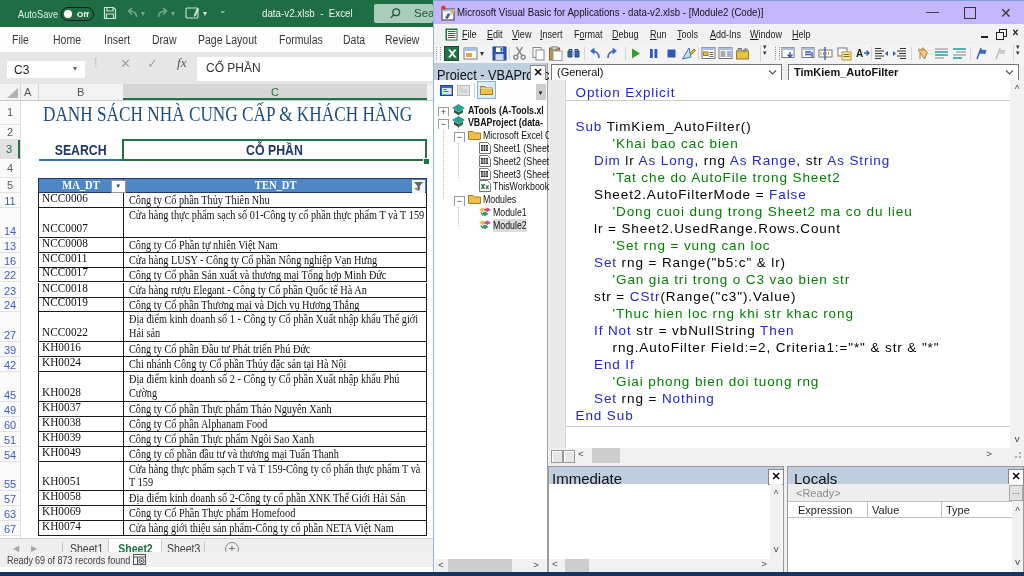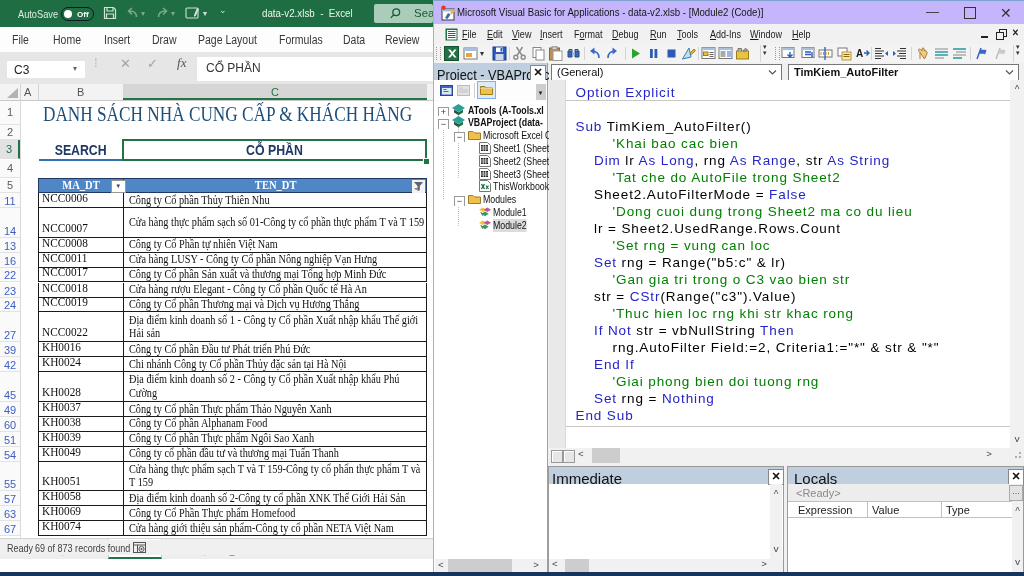--- a/index.html
+++ b/index.html
@@ -8,29 +8,29 @@
 
 #xl-title{left:0;top:0;width:433px;height:27px;background:#1F6E43;color:#dfeee4;}
 #xl-tabs{left:0;top:27px;width:433px;height:25px;background:#fdfdfd;}
 #xl-tabs span{position:absolute;top:6px;font-size:12.5px;color:#383838;transform:scaleX(0.84);transform-origin:0 0;display:inline-block;white-space:nowrap;}
 #xl-formula{left:0;top:52px;width:433px;height:32px;background:#e6e6e6;}
 #xl-colhead{left:0;top:84px;width:433px;height:16px;background:#f3f3f3;border-bottom:1px solid #c9c9c9;}
 #xl-grid{left:0;top:101px;width:433px;height:437px;background:#fff;}
 .gut{position:absolute;left:0;width:20px;border-bottom:1px solid #e2e2e2;text-align:center;font-size:11px;color:#5a5a5a;background:#fafafa;}
 .gutb{color:#3f5dc2;display:flex;align-items:flex-end;justify-content:center;}
 #xl-sheettabs{left:0;top:538px;width:433px;height:20px;background:#eeeeee;border-top:1px solid #d4d4d4;}
-#xl-status{left:0;top:540px;width:433px;height:15px;background:#f0f0f0;font-size:11px;color:#3f3f3f;}
+#xl-status{left:0;top:552px;width:433px;height:15px;background:#f0f0f0;font-size:11px;color:#3f3f3f;}
 #navy{left:0;top:572px;width:1024px;height:4px;background:#16345e;}
 
 .trow{position:absolute;left:38px;width:389px;border-left:1px solid #1a1a1a;border-right:1px solid #1a1a1a;border-bottom:1px solid #1a1a1a;font-family:"Liberation Serif",serif;font-size:13px;color:#101010;}
 .ca{position:absolute;left:0;top:0;bottom:0;width:85px;border-right:1px solid #1a1a1a;padding:0 0 1px 3px;display:flex;align-items:flex-end;box-sizing:border-box;}
 .ca>span{display:inline-block;transform:scaleX(0.87);transform-origin:0 100%;white-space:nowrap;}
 .cb>span{display:inline-block;transform:scaleX(0.79);transform-origin:0 100%;white-space:nowrap;}
 .cbw>span{display:block;flex:0 0 auto;width:378px;white-space:normal;transform:scaleX(0.79);transform-origin:0 100%;}
-.cb{position:absolute;left:86px;top:0;bottom:0;right:0;padding:0 2px 1px 4px;display:flex;align-items:center;line-height:13.6px;overflow:hidden;}
+.cb{position:absolute;left:86px;top:0;bottom:0;right:0;padding:0 2px 1px 4px;display:flex;align-items:flex-start;line-height:13.6px;overflow:hidden;}
 
 #vba{left:433px;top:0;width:591px;height:573px;background:#f0f0f0;border-left:1px solid #9ab4d4;}
 #vba-title{left:434px;top:0;width:590px;height:24px;background:#c4b5fd;border-top:1px solid #7da2cf;}
 #vba-menu{left:434px;top:24px;width:590px;height:20px;background:#f1f1f1;font-size:11px;color:#1c1c1c;}
 #vba-menu span{position:absolute;top:4px;transform:scaleX(0.82);transform-origin:0 0;display:inline-block;white-space:nowrap;}
 #vba-toolbar{left:434px;top:44px;width:590px;height:20px;background:#f3f3f3;border-bottom:1px solid #dddddd;}
 .ptitle{background:#bfcfdf;font-size:15px;color:#111;}
 .xbtn{position:absolute;width:14px;height:14px;background:#fff;border:1px solid #888;color:#111;font-size:11px;font-weight:bold;display:flex;align-items:center;justify-content:center;}
 .combo{position:absolute;top:64px;height:15px;background:#fff;border:1px solid #777;font-size:11px;color:#111;}
 #code{font-size:13.5px;letter-spacing:0.9px;white-space:nowrap;}

